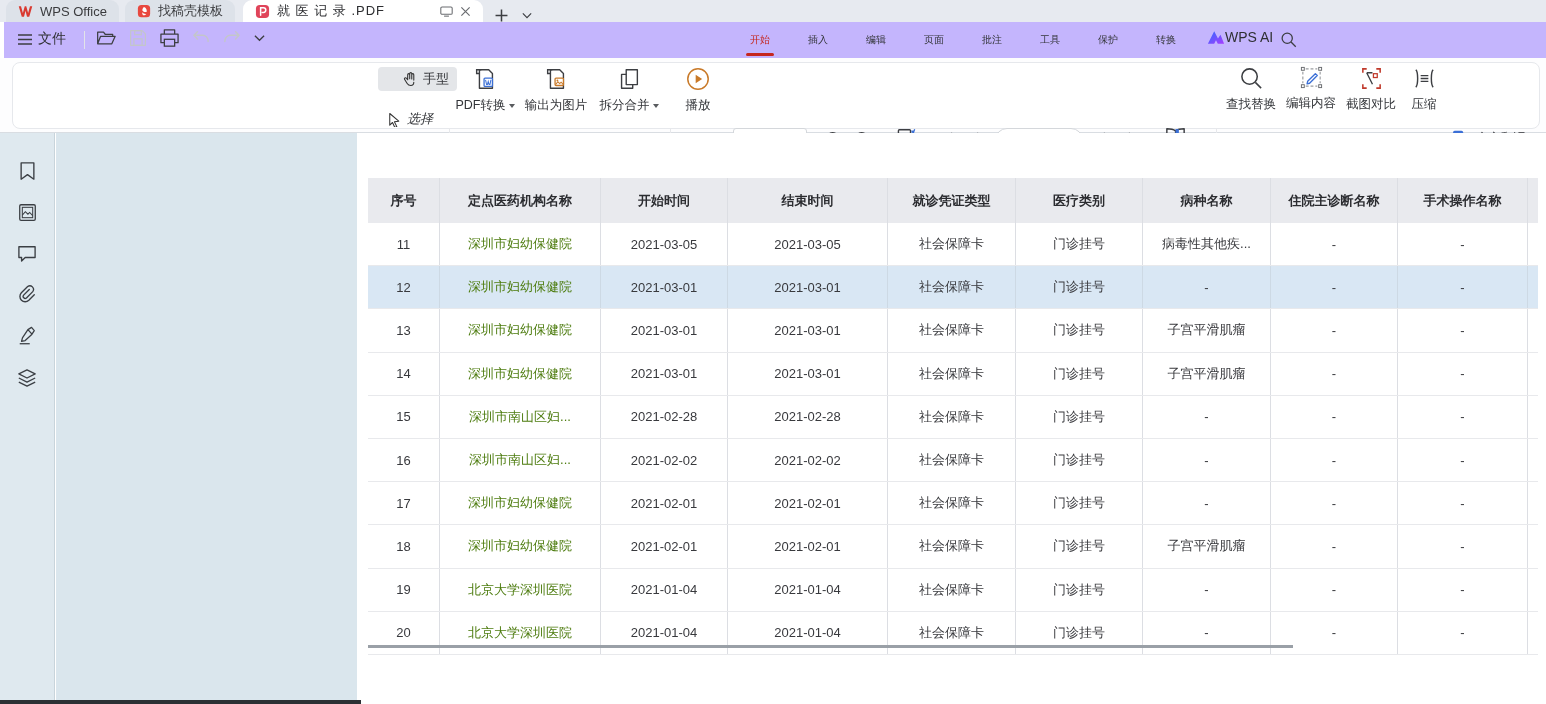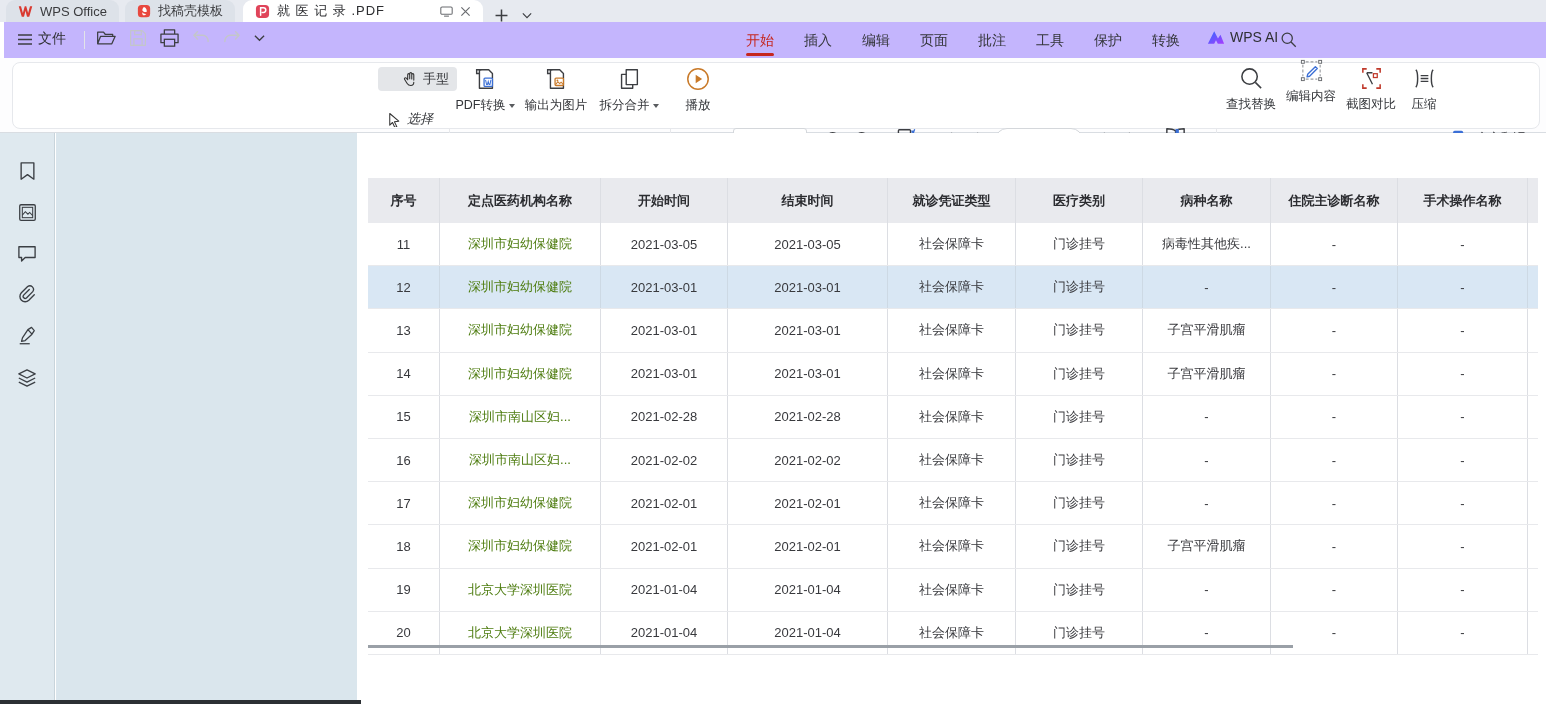--- a/index.html
+++ b/index.html
@@ -13,24 +13,24 @@
   .tab.active { background:#ffffff; width:240px; margin-left:8px; color:#2c2d30; }
   .tab.active .title { flex:1; letter-spacing:1px; }
   .tab-extra { display:flex; align-items:center; gap:14px; margin-left:12px; color:#45474b; }
 
   
   .menubar { position:absolute; left:4px; top:22px; width:1546px; height:36px; background:#c4b5fd; }
   .file-group { position:absolute; left:14px; top:8px; display:flex; align-items:center; gap:6px; font-size:14px; color:#2f3033; }
   .mb-sep { position:absolute; left:80px; top:9px; width:1px; height:18px; background:#e2e4e8; }
   .quick-icons { position:absolute; left:92px; top:7px; display:flex; align-items:center; gap:13px; }
   .menu-items { position:absolute; left:740px; top:0; height:36px; display:flex; align-items:center; gap:26px; }
-  .menu-item { font-size:14px; color:#333539; width:32px; text-align:center; position:relative; height:36px; line-height:36px; }
+  .menu-item { font-size:10px; color:#333539; width:32px; text-align:center; position:relative; height:36px; line-height:36px; }
   .menu-item.active { color:#c5271f; }
   .menu-item.active::after { content:""; position:absolute; left:2px; right:2px; bottom:2px; height:3px; background:#c5271f; border-radius:2px; }
-  .wpsai { position:absolute; left:1203px; top:7px; display:flex; align-items:center; gap:5px; font-size:14px; color:#2f3033; }
+  .wpsai { position:absolute; left:1203px; top:7px; display:flex; align-items:center; font-size:14px; color:#2f3033; }
   .mb-search { position:absolute; left:1276px; top:9px; }
 
   
   .toolbar-zone { position:absolute; left:0; top:58px; width:1546px; height:75px; background:#fdfdfe; border-bottom:1px solid #d9dde2; }
   .tb-panel { position:absolute; left:12px; top:4px; width:1528px; height:67px; background:#fff; border:1px solid #e6e8ec; border-radius:8px; }
   .tb { position:absolute; }
   .tb-sep { position:absolute; top:70px; width:1px; height:50px; background:#e7e8eb; }
   .pill { display:flex; align-items:center; gap:6px; font-size:13px; color:#333539; padding:3px 8px; border-radius:4px; }
   .pill.sel { background:#e4e6e9;padding-left:24px; }
   .big-btn { position:absolute; display:flex; flex-direction:column; align-items:center; gap:5px; font-size:12.5px; color:#333539; }
@@ -351,21 +351,21 @@
 
   <div class="big-btn" style="left:1223px; top:8px; width:56px;">
     <svg width="25" height="25" viewBox="0 0 26 26">
         <circle cx="11" cy="11" r="8" stroke="#3c3e42" stroke-width="1.6" fill="none"></circle>
         <path d="M17 17l6 6" stroke="#3c3e42" stroke-width="1.6"></path>
       </svg>
     <span class="lbl">
         <span>查找替换</span>
       </span>
   </div>
-  <div class="big-btn" style="left:1283px; top:0; width:56px;">
+  <div class="big-btn" style="left:1283px; top:7px; width:56px;">
     <svg width="25" height="25" viewBox="0 0 26 26">
         <path d="M4 7v12M22 7v12M7 4h12M7 22h12" stroke="#9a9da1" stroke-width="1.2" stroke-dasharray="3 2"></path>
         <rect x="2.5" y="2.5" width="3" height="3" fill="#fff" stroke="#6a6c70" stroke-width="1"></rect>
         <rect x="20.5" y="2.5" width="3" height="3" fill="#fff" stroke="#6a6c70" stroke-width="1"></rect>
         <rect x="2.5" y="20.5" width="3" height="3" fill="#fff" stroke="#6a6c70" stroke-width="1"></rect>
         <rect x="20.5" y="20.5" width="3" height="3" fill="#fff" stroke="#6a6c70" stroke-width="1"></rect>
         <path d="M9 17l8-8 2 2-8 8-2.6.6z" stroke="#3b6fd6" stroke-width="1.4" fill="none" stroke-linejoin="round"></path>
       </svg>
     <span class="lbl">
         <span>编辑内容</span>

